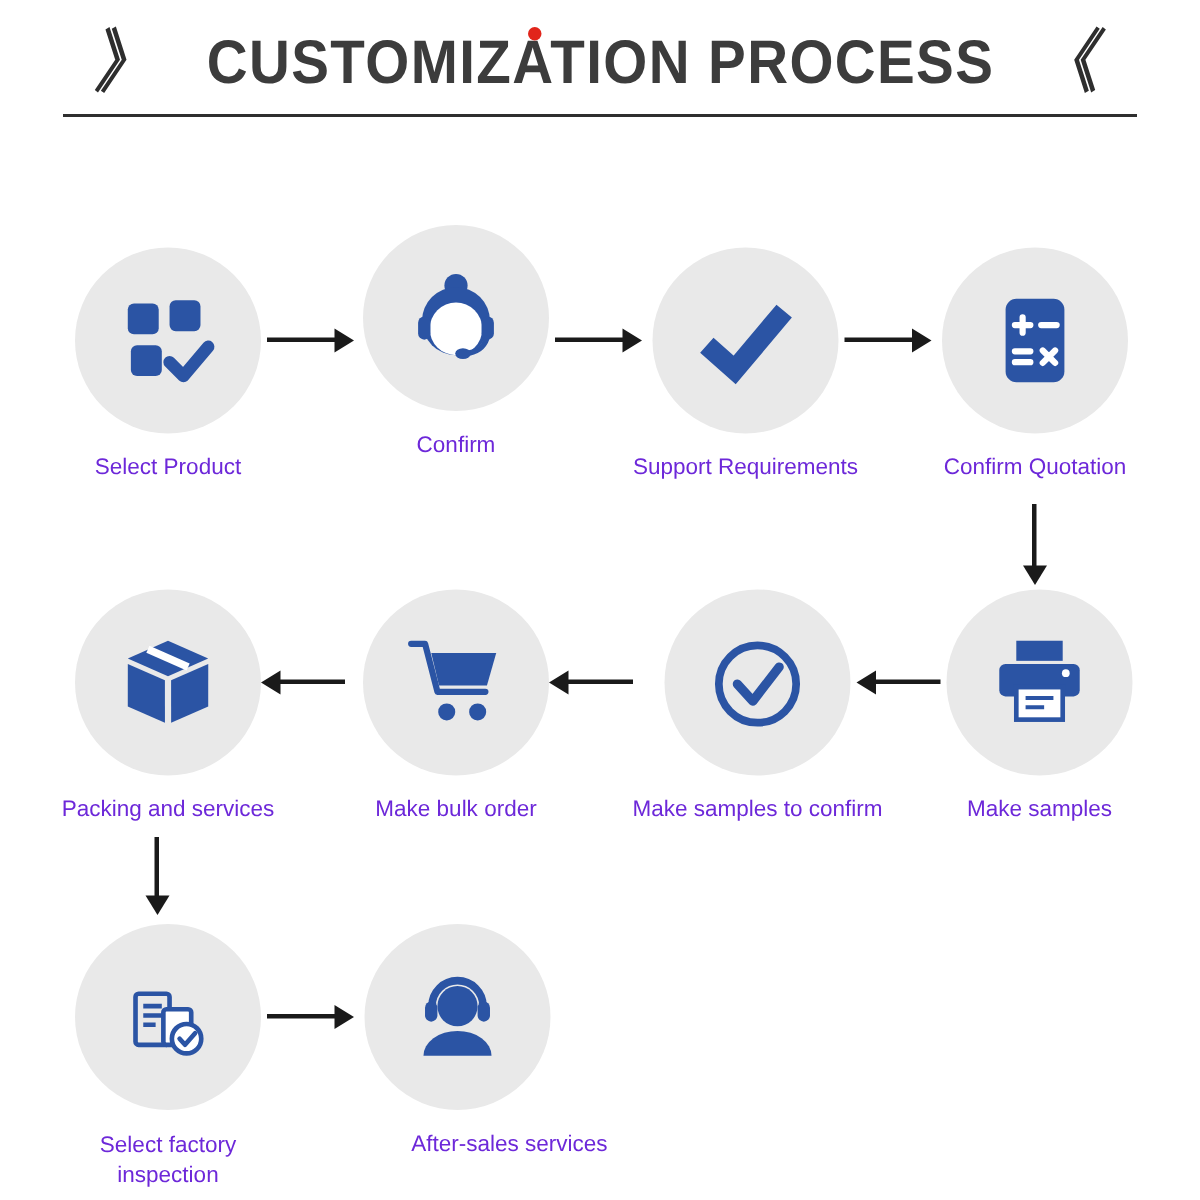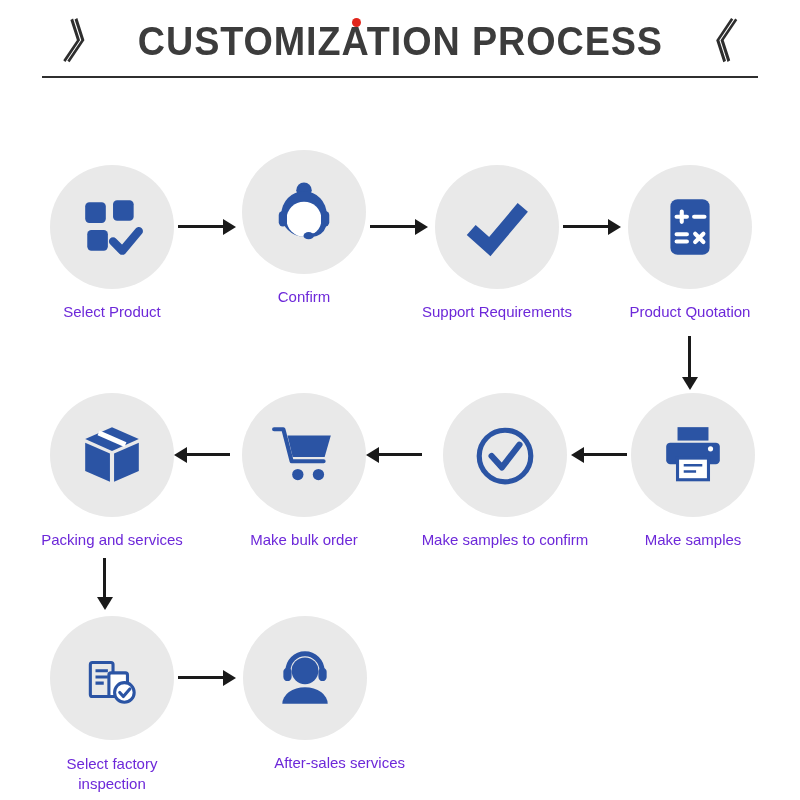--- a/index.html
+++ b/index.html
@@ -99,21 +99,21 @@
       <svg class="icon" viewBox="0 0 64 64">
         <rect class="f" x="13" y="5" width="38" height="54" rx="7"></rect>
         <g class="ws" stroke-width="4" stroke-linecap="round">
           <path d="M24 17 v10 M19 22 h10"></path>
           <path d="M36 22 h10"></path>
           <path d="M19 39 h10 M19 46 h10"></path>
           <path d="M37 38.5 l8 8 M45 38.5 l-8 8"></path>
         </g>
       </svg>
     </div>
-    <div class="label">Product Quotation</div>
+    <div class="label">Confirm Quotation</div>
   </div>
 
   <div class="h-arrow right" style="left:178px; top:225px; width:46px;"></div>
   <div class="h-arrow right" style="left:370px; top:225px; width:46px;"></div>
   <div class="h-arrow right" style="left:563px; top:225px; width:46px;"></div>
   <div class="v-arrow" style="left:688px; top:336px; height:42px;"></div>
 
   <div class="node" style="left:593px; top:393px;">
     <div class="circle">
       <svg class="icon" viewBox="0 0 64 64">

